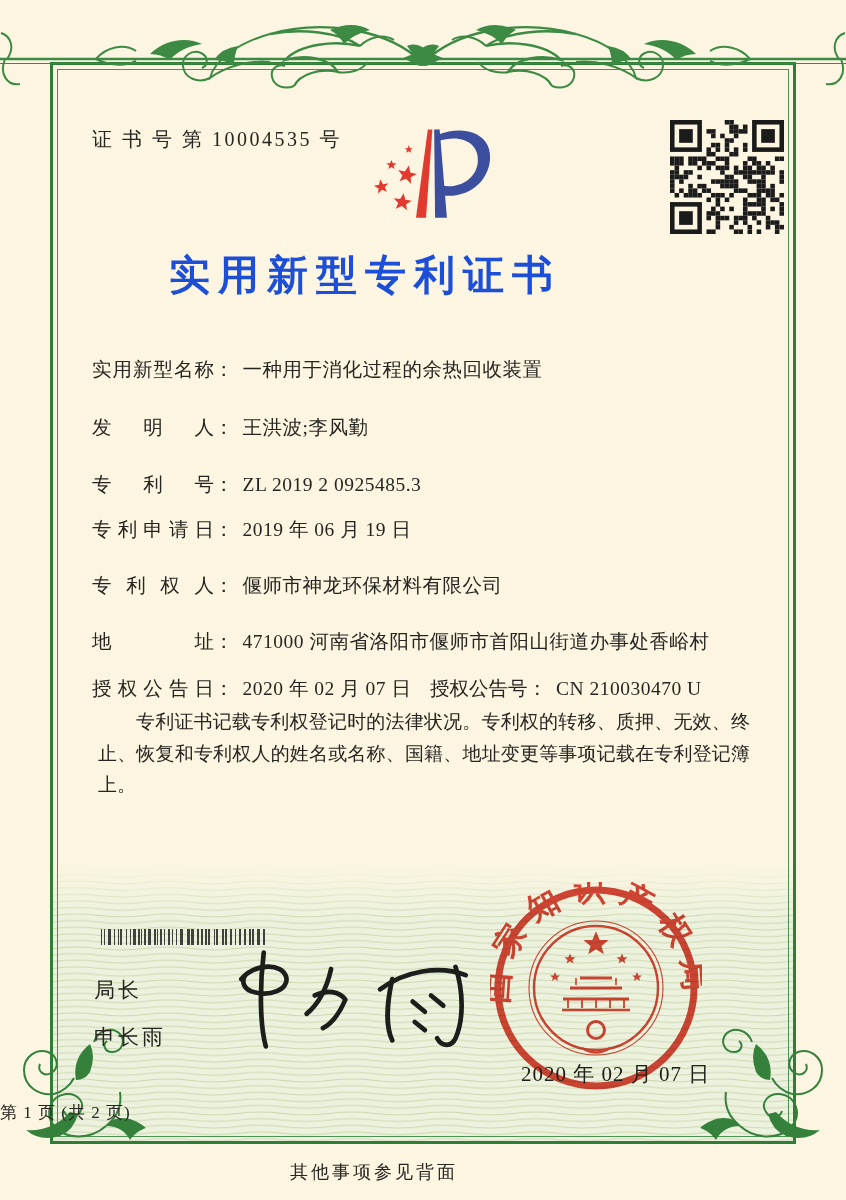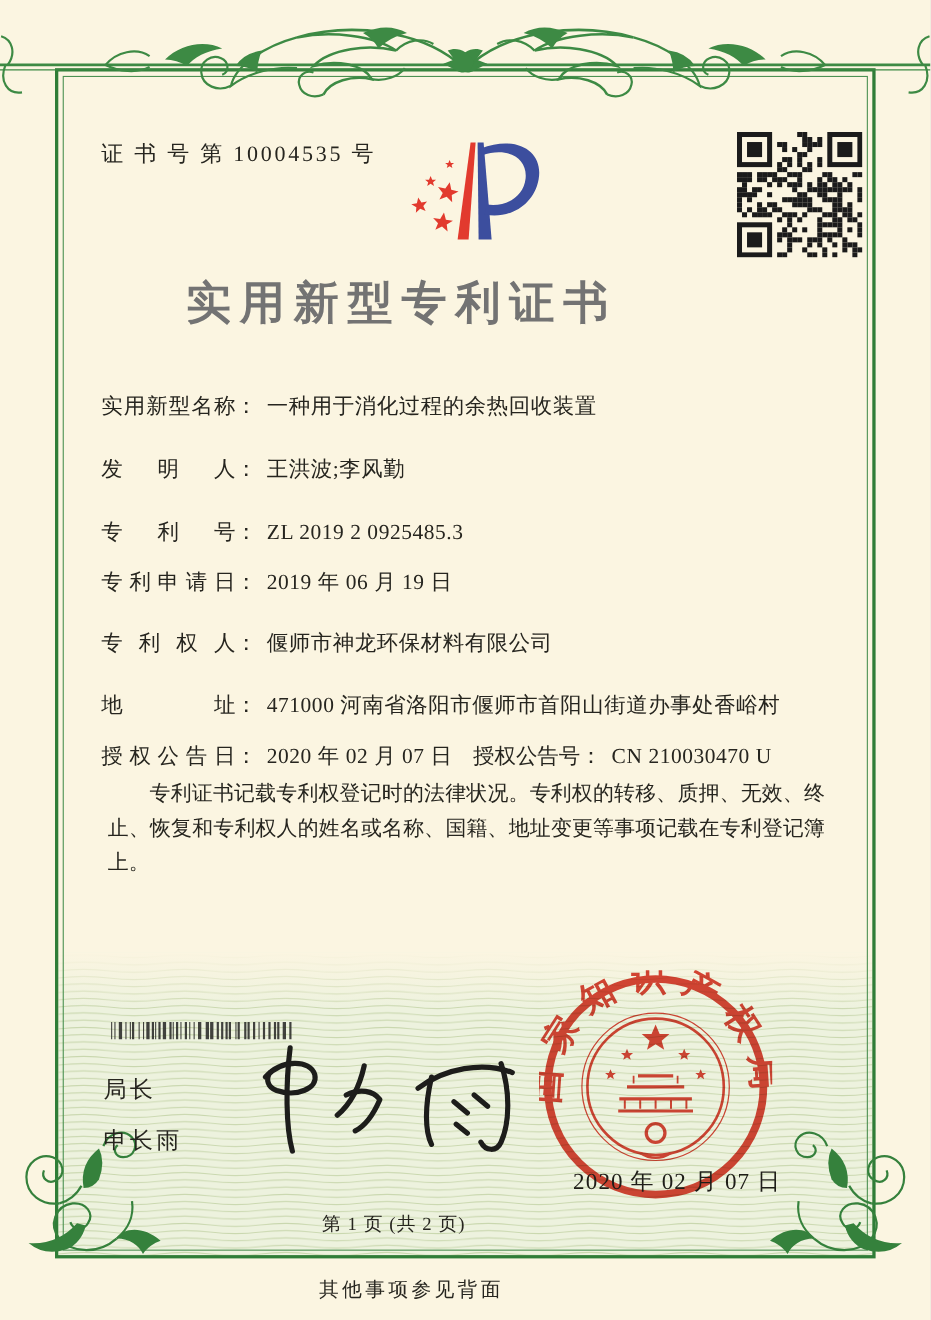--- a/index.html
+++ b/index.html
@@ -18,41 +18,41 @@
     background:linear-gradient(#fbf5e1,rgba(251,245,225,0));}
   
   .orn-top{position:absolute;left:0;top:16px;width:846px;height:86px;z-index:3;}
   .orn-bl{position:absolute;left:10px;top:1016px;width:140px;height:136px;z-index:3;}
   .orn-br{position:absolute;left:696px;top:1016px;width:140px;height:136px;z-index:3;}
   
   .cert-no{position:absolute;left:92px;top:126px;font-size:20px;letter-spacing:2.5px;z-index:4;}
   .logo{position:absolute;left:346px;top:110px;width:200px;height:128px;z-index:4;}
   .qr{position:absolute;left:670px;top:120px;width:114px;height:114px;z-index:4;}
   .title{position:absolute;left:0;top:248px;width:730px;text-align:center;
-    font-size:41px;font-weight:bold;letter-spacing:8px;color:#737373;z-index:4;}
+    font-size:41px;font-weight:bold;letter-spacing:8px;color:#1d4ed8;z-index:4;}
   
   .fields{position:absolute;left:92px;top:358px;width:664px;font-size:19.5px;z-index:4;}
   .frow{display:flex;align-items:baseline;position:relative;line-height:23px;}
   .flabel{display:inline-block;width:122px;text-align:justify;text-align-last:justify;}
   .fcolon{display:inline-block;}
   .fval{margin-left:9px;letter-spacing:.5px;}
   .grant2{position:absolute;left:338px;top:0;display:flex;align-items:baseline;}
   
   .body-text{position:absolute;left:98px;top:706px;width:652px;font-size:19px;
     line-height:31.5px;text-align:justify;z-index:4;}
   .body-text p{margin:0;text-indent:2em;}
   
   .barcode{position:absolute;left:100px;top:929px;z-index:4;opacity:.88;}
   .sig-block{position:absolute;left:94px;top:976px;font-size:21px;letter-spacing:3px;z-index:4;}
   .sig-block .name{margin-top:19px;}
   .sig-hand{position:absolute;left:225px;top:938px;z-index:4;}
   .seal{position:absolute;left:490px;top:882px;width:212px;height:212px;z-index:4;
     mix-blend-mode:multiply;opacity:.93;}
   .seal-date{position:absolute;left:521px;top:1060px;font-size:21px;letter-spacing:1px;z-index:5;color:#1e1d18;}
-  .page-num{position:absolute;left:0;top:1101px;width:716px;text-align:center;font-size:17px;
+  .page-num{position:absolute;left:0;top:1101px;width:716px;font-size:17px;
     letter-spacing:1px;z-index:4;}
   .back-note{position:absolute;left:0;top:1160px;width:748px;text-align:center;font-size:18px;
     letter-spacing:3px;z-index:4;}
 </style>
 </head>
 <body>
 
 <div class="page">
 
   <svg class="band" width="740" height="275" viewBox="0 0 740 275">

